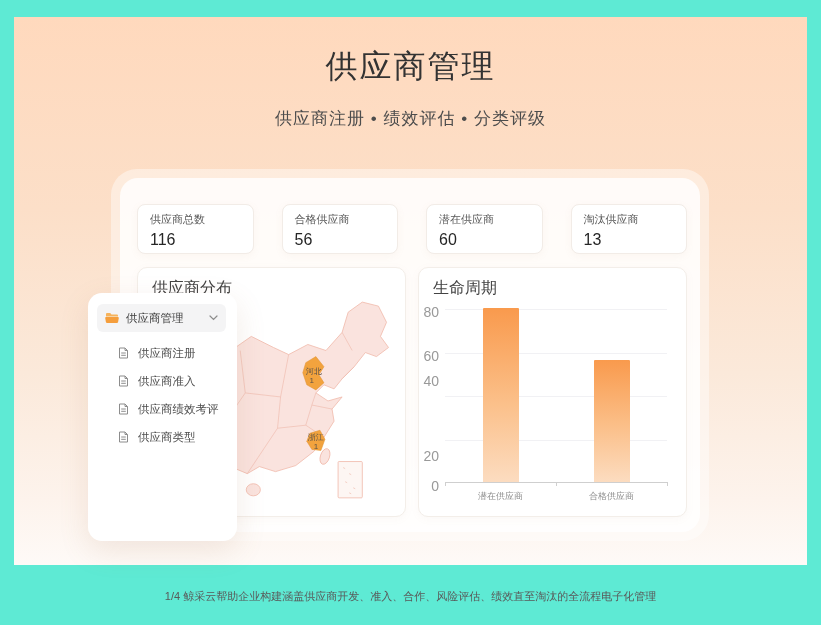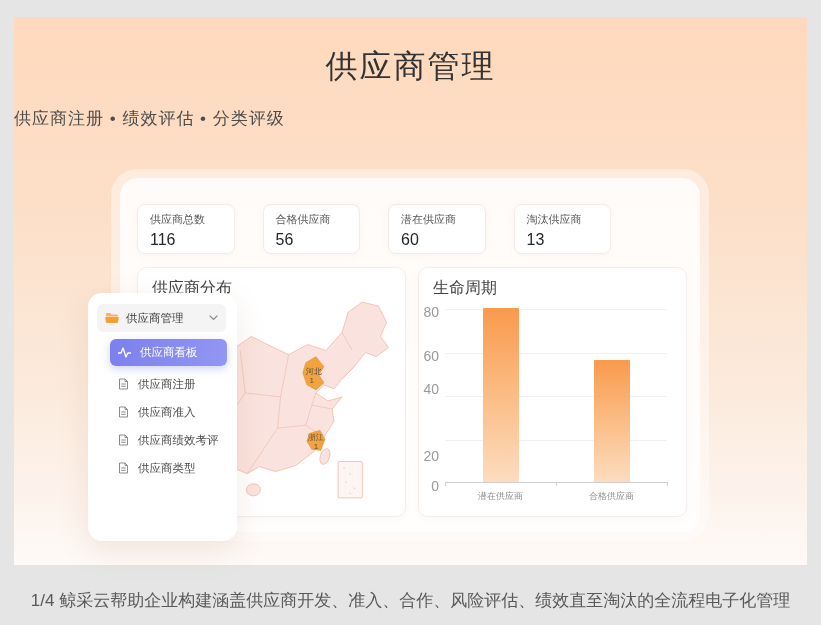--- a/index.html
+++ b/index.html
@@ -1,33 +1,33 @@
 <!DOCTYPE html>
 <html><head>
 <meta charset="utf-8">
 <style>
   * { margin:0; padding:0; box-sizing:border-box; }
   html,body { width:821px; height:625px; background:#ffffff; font-family:"Liberation Sans", sans-serif; }
-  .page { position:relative; width:821px; height:625px; overflow:hidden; background:#e5e5e5; }
+  .page { position:relative; width:821px; height:625px; overflow:hidden; background:#5eead4; }
 
   
   .hero { position:absolute; left:14px; top:17px; width:793px; height:548px;
     background:linear-gradient(180deg,#ffd9bd 0%,#fcdfc8 35%,#fbe9da 65%,#fdf3ec 88%,#fefaf7 100%); }
   .hero-title { position:absolute; left:0; right:0; top:28px; text-align:center;
     font-size:32px; font-weight:500; color:#333333; letter-spacing:2px; }
-  .hero-subtitle { position:absolute; left:0; right:0; top:90px; 
+  .hero-subtitle { position:absolute; left:0; right:0; top:90px; text-align:center;
     font-size:17px; color:#4d4d4d; letter-spacing:1px; }
 
   
   .panel-ring { position:absolute; left:111px; top:169px; width:598px; height:372px;
     background:rgba(255,255,255,0.42); border-radius:26px; }
   .panel { position:absolute; left:120px; top:178px; width:580px; height:354px;
     background:rgba(255,255,255,0.80); border-radius:18px; }
 
-  .stats-row { position:absolute; left:137px; top:204px; width:474px; height:50px; display:flex; gap:28px; }
+  .stats-row { position:absolute; left:137px; top:204px; width:550px; height:50px; display:flex; gap:28px; }
   .stat-card { flex:1; background:#ffffff; border:1px solid #f2ece7; border-radius:8px;
     padding:7px 12px; box-shadow:0 2px 8px rgba(180,140,110,0.06); }
   .stat-label { font-size:11px; color:#595959; }
   .stat-value { font-size:16px; color:#262626; margin-top:4px; }
 
   .cards-row { position:absolute; left:137px; top:267px; width:550px; height:250px; display:flex; gap:12px; }
   .viz-card { flex:1; position:relative; background:#ffffff; border:1px solid #f3eee9; border-radius:10px;
     box-shadow:0 2px 8px rgba(180,140,110,0.05); }
   .viz-title { position:absolute; left:14px; top:10px; font-size:16px; color:#434343; }
 
@@ -62,21 +62,21 @@
   .menu-item { height:28px; display:flex; align-items:center; padding:0 8px; cursor:pointer; border-radius:6px; }
   .menu-item .mi-label { font-size:11.5px; color:#4d4d4d; margin-left:9px; white-space:nowrap; }
   .menu-item.active { height:27px; margin-bottom:4px;
     background:linear-gradient(100deg,#7c80ec 0%,#9396f2 100%);
     box-shadow:0 3px 8px rgba(124,128,236,0.35); }
   .menu-item.active .mi-label { color:#ffffff; }
   .menu-item .submenu-chev { margin-left:3px; display:flex; }
 
   
   .footer-caption { position:absolute; left:0; right:0; top:589px; text-align:center;
-    font-size:17px; color:#595959; }
+    font-size:11px; color:#595959; }
 
   .icon { display:inline-flex; flex:none; }
 </style>
 </head>
 <body>
 
 <div class="page">
 
   <div class="hero">
     <div class="hero-title">供应商管理</div>
@@ -125,21 +125,21 @@
       </svg>
     </div>
 
     <div class="viz-card">
       <div class="viz-title">生命周期</div>
       <div class="chart-plot">
           <span class="ylabel" style="top: 169px;">0</span>
           <div class="gridline" style="top: 130.5px;"></div>
           <span class="ylabel" style="top: 139px;">20</span>
           <div class="gridline" style="top: 87px;"></div>
-          <span class="ylabel" style="top: 72px;">40</span>
+          <span class="ylabel" style="top: 64px;">40</span>
           <div class="gridline" style="top: 43.5px;"></div>
           <span class="ylabel" style="top: 38.5px;">60</span>
           <div class="gridline" style="top: 0px;"></div>
           <span class="ylabel" style="top: -5px;">80</span>
           <div class="bar" style="left: 37.5px; height: 174px;"></div>
           <span class="xlabel" style="left: 55.5px;">潜在供应商</span>
           <div class="bar" style="left: 148.5px; height: 121.8px;"></div>
           <span class="xlabel" style="left: 166.5px;">合格供应商</span>
           <div class="axis-tick" style="left: 0px;"></div>
           <div class="axis-tick" style="left: 111px;"></div>
@@ -159,28 +159,20 @@
       </span>
       <span class="menu-header-label">供应商管理</span>
       <span class="icon chev">
         <svg width="9" height="6" viewBox="0 0 9 6">
             <polyline points="1,1 4.5,4.5 8,1" fill="none" stroke="#8c8c8c" stroke-width="1.2" stroke-linecap="round"></polyline>
           </svg>
       </span>
     </div>
     <div class="menu-list">
 
-      <div class="menu-item active">
-        <span class="icon">
-          <svg width="13" height="11" viewBox="0 0 13 11">
-              <polyline points="0.5,6 3,6 5,1 8,10 9.8,6 12.5,6" fill="none" stroke="#ffffff" stroke-width="1.3" stroke-linejoin="round" stroke-linecap="round"></polyline>
-            </svg>
-        </span>
-        <span class="mi-label">供应商看板</span>
-      </div>
 
       <div class="menu-item">
         <span class="icon">
           <svg width="11" height="12" viewBox="0 0 11 12">
               <path d="M1.5,1 h5.5 l2.5,2.5 v7.5 h-8 z" fill="none" stroke="#8c8c8c" stroke-width="1"></path>
               <path d="M7,1 v2.5 h2.5" fill="none" stroke="#8c8c8c" stroke-width="1"></path>
               <path d="M3.2,6 h4.6 M3.2,8.3 h4.6" stroke="#8c8c8c" stroke-width="1"></path>
             </svg>
         </span>
         <span class="mi-label">供应商注册</span>

